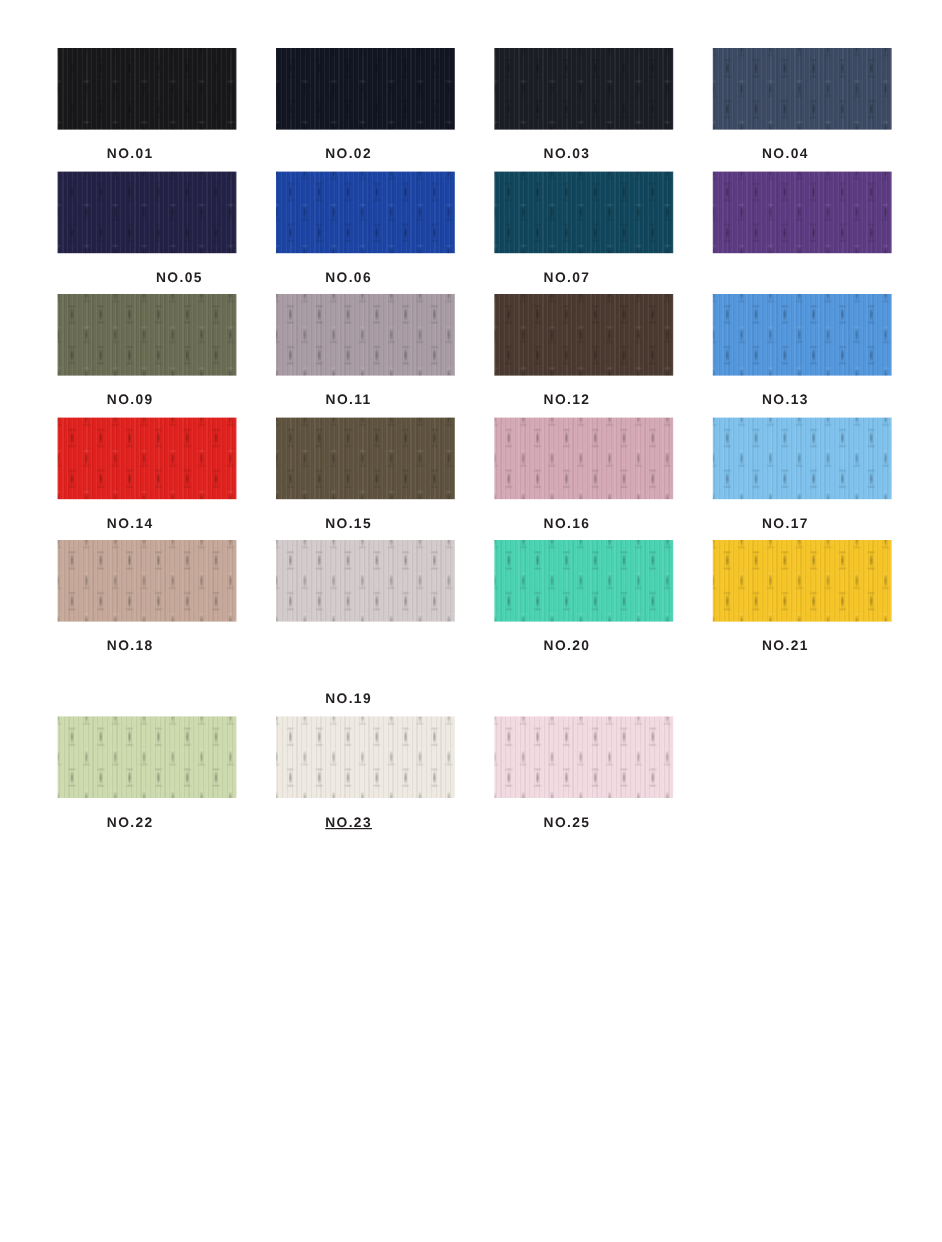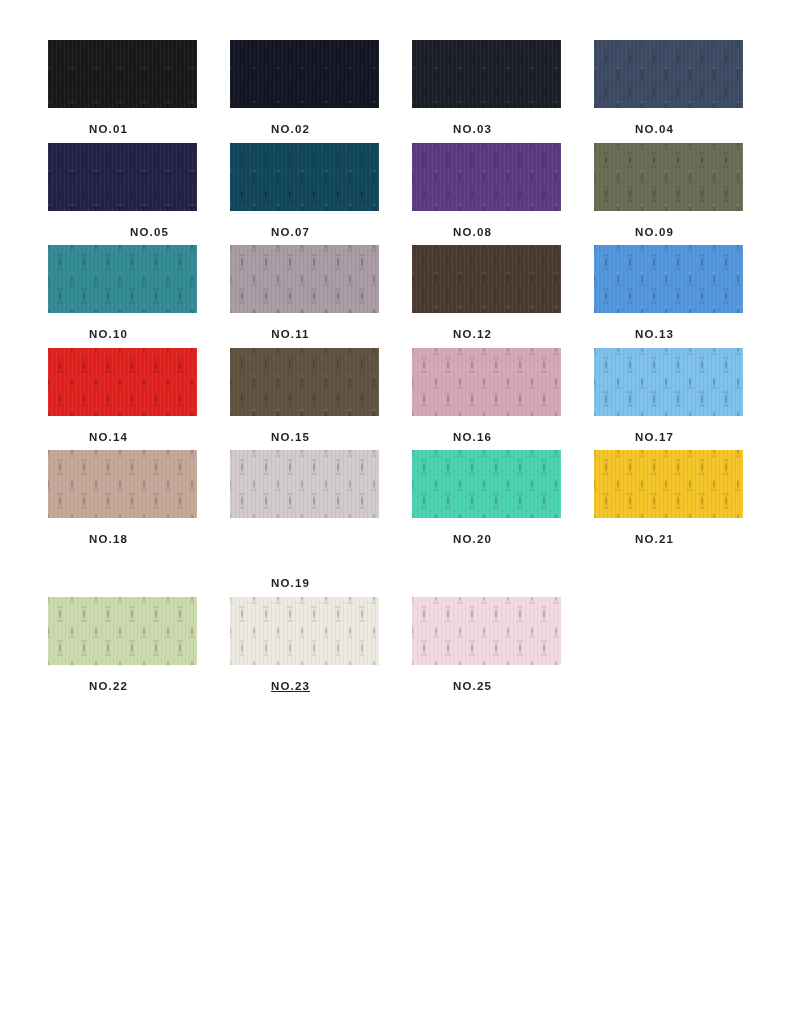--- a/index.html
+++ b/index.html
@@ -132,52 +132,51 @@
     </div>
     <div class="swatch-cell">
       <div class="swatch-chip" style="background-color: rgb(35, 34, 70);">
         <div class="tex-a"></div>
         <div class="tex-b"></div>
         <div class="tex-c"></div>
       </div>
       <span class="swatch-label" style="color: rgb(35, 31, 32); text-align: right;">NO.05</span>
     </div>
     <div class="swatch-cell">
+      <div class="swatch-chip" style="background-color: rgb(28, 68, 164);">
+        <div class="tex-a"></div>
+        <div class="tex-b"></div>
+        <div class="tex-c"></div>
+      </div>
+      <span class="swatch-label" style="color: rgb(35, 31, 32);">NO.06</span>
+    </div>
+    <div class="swatch-cell">
       <div class="swatch-chip" style="background-color: rgb(17, 71, 92);">
         <div class="tex-a"></div>
         <div class="tex-b"></div>
         <div class="tex-c"></div>
       </div>
       <span class="swatch-label" style="color: rgb(35, 31, 32);">NO.07</span>
     </div>
     <div class="swatch-cell">
       <div class="swatch-chip" style="background-color: rgb(92, 59, 130);">
         <div class="tex-a"></div>
         <div class="tex-b"></div>
         <div class="tex-c"></div>
       </div>
-      <span class="swatch-label" style="color: rgb(35, 31, 32);">NO.08</span>
     </div>
     <div class="swatch-cell">
       <div class="swatch-chip" style="background-color: rgb(107, 108, 84);">
         <div class="tex-a"></div>
         <div class="tex-b"></div>
         <div class="tex-c"></div>
       </div>
       <span class="swatch-label" style="color: rgb(35, 31, 32);">NO.09</span>
     </div>
     <div class="swatch-cell">
-      <div class="swatch-chip" style="background-color: rgb(50, 138, 149);">
-        <div class="tex-a"></div>
-        <div class="tex-b"></div>
-        <div class="tex-c"></div>
-      </div>
-      <span class="swatch-label" style="color: rgb(35, 31, 32);">NO.10</span>
-    </div>
-    <div class="swatch-cell">
       <div class="swatch-chip" style="background-color: rgb(168, 155, 164);">
         <div class="tex-a"></div>
         <div class="tex-b"></div>
         <div class="tex-c"></div>
       </div>
       <span class="swatch-label" style="color: rgb(35, 31, 32);">NO.11</span>
     </div>
     <div class="swatch-cell">
       <div class="swatch-chip" style="background-color: rgb(75, 58, 48);">
         <div class="tex-a"></div>

